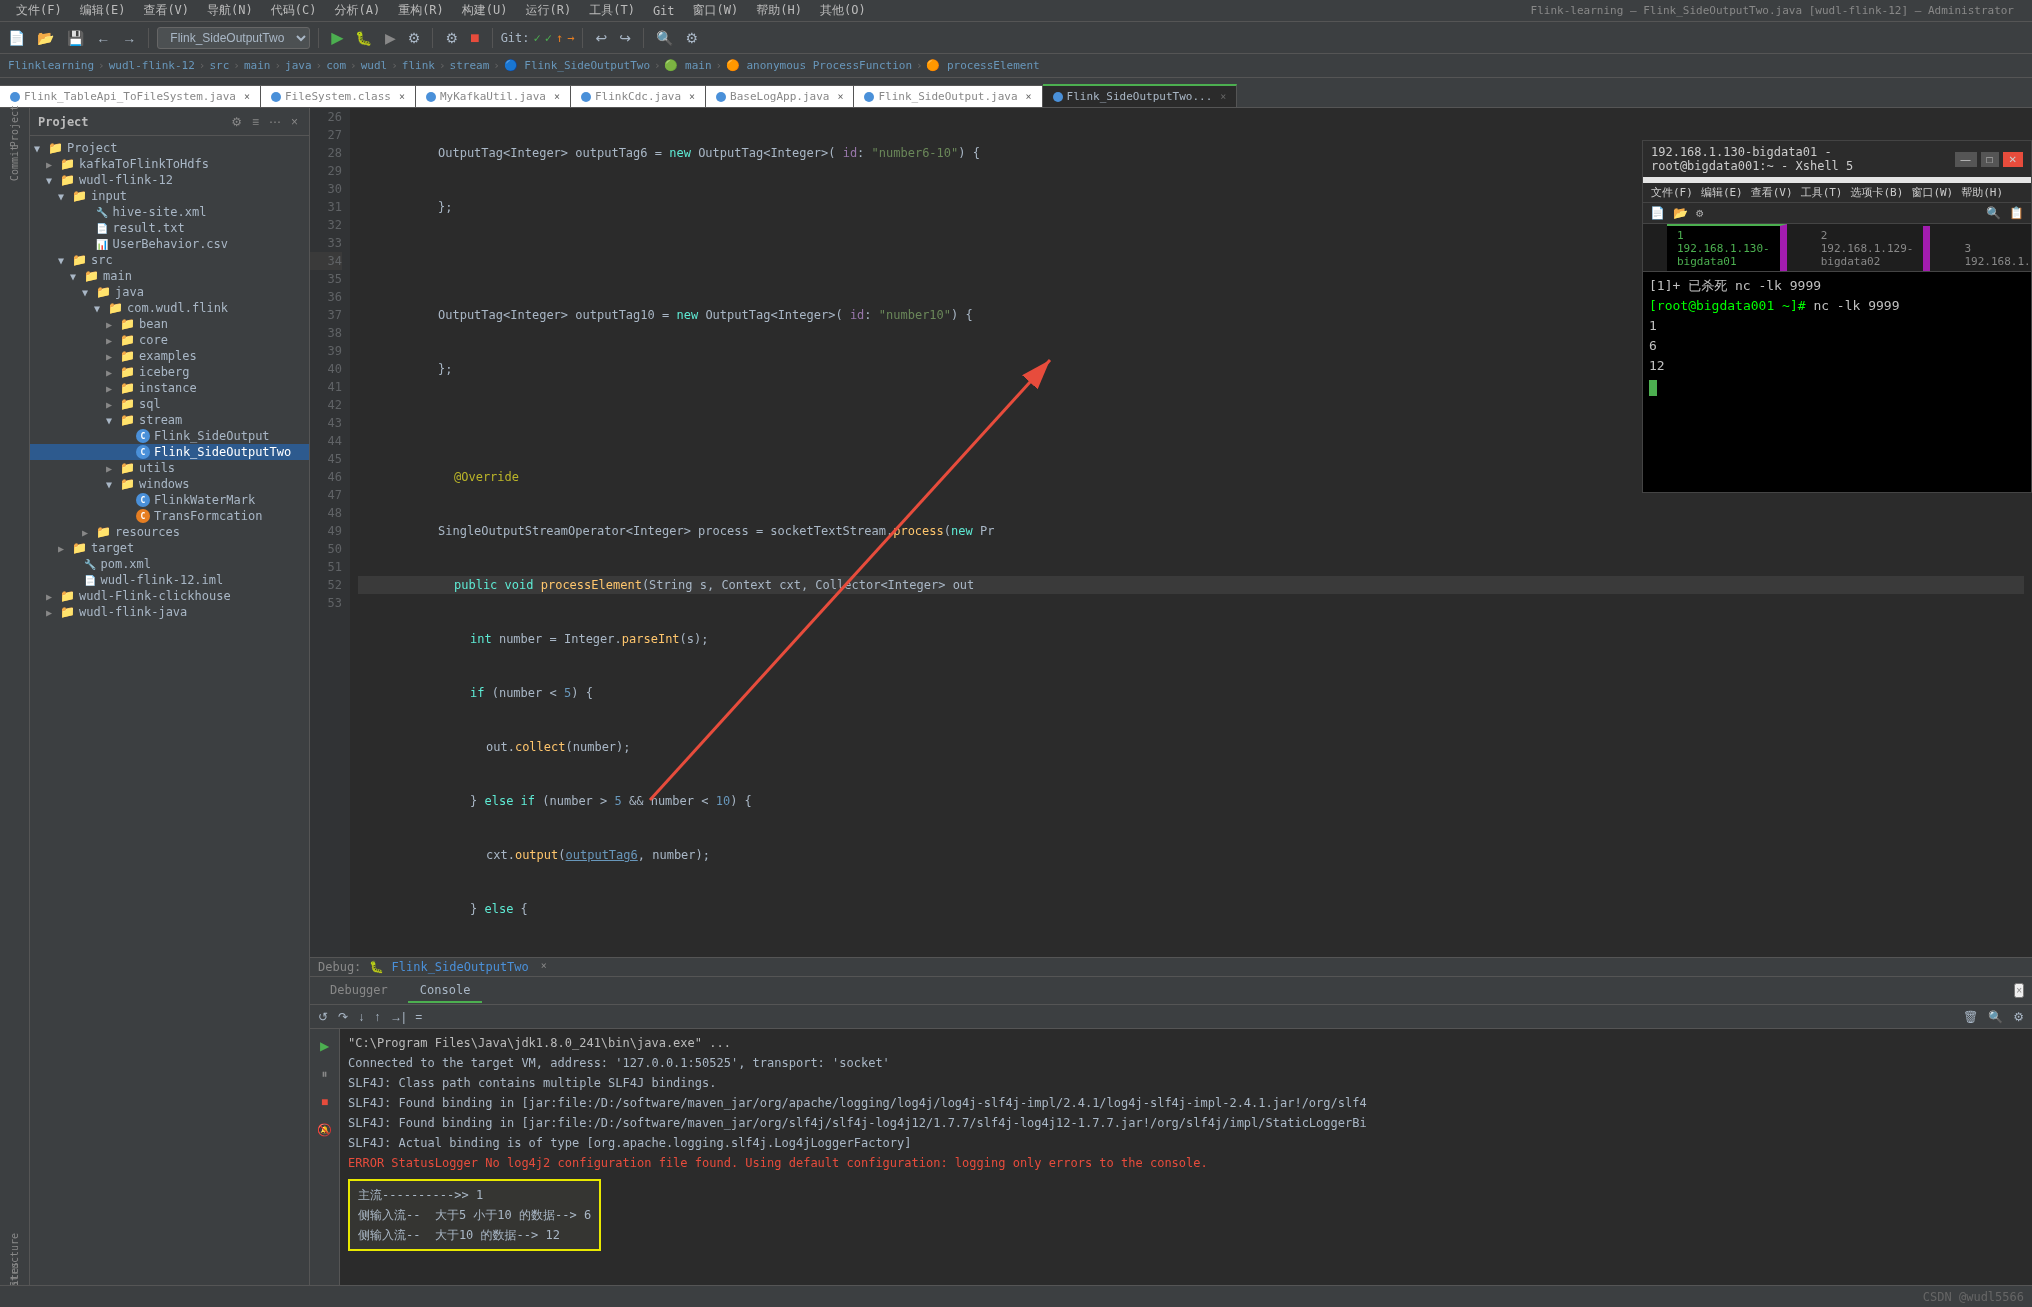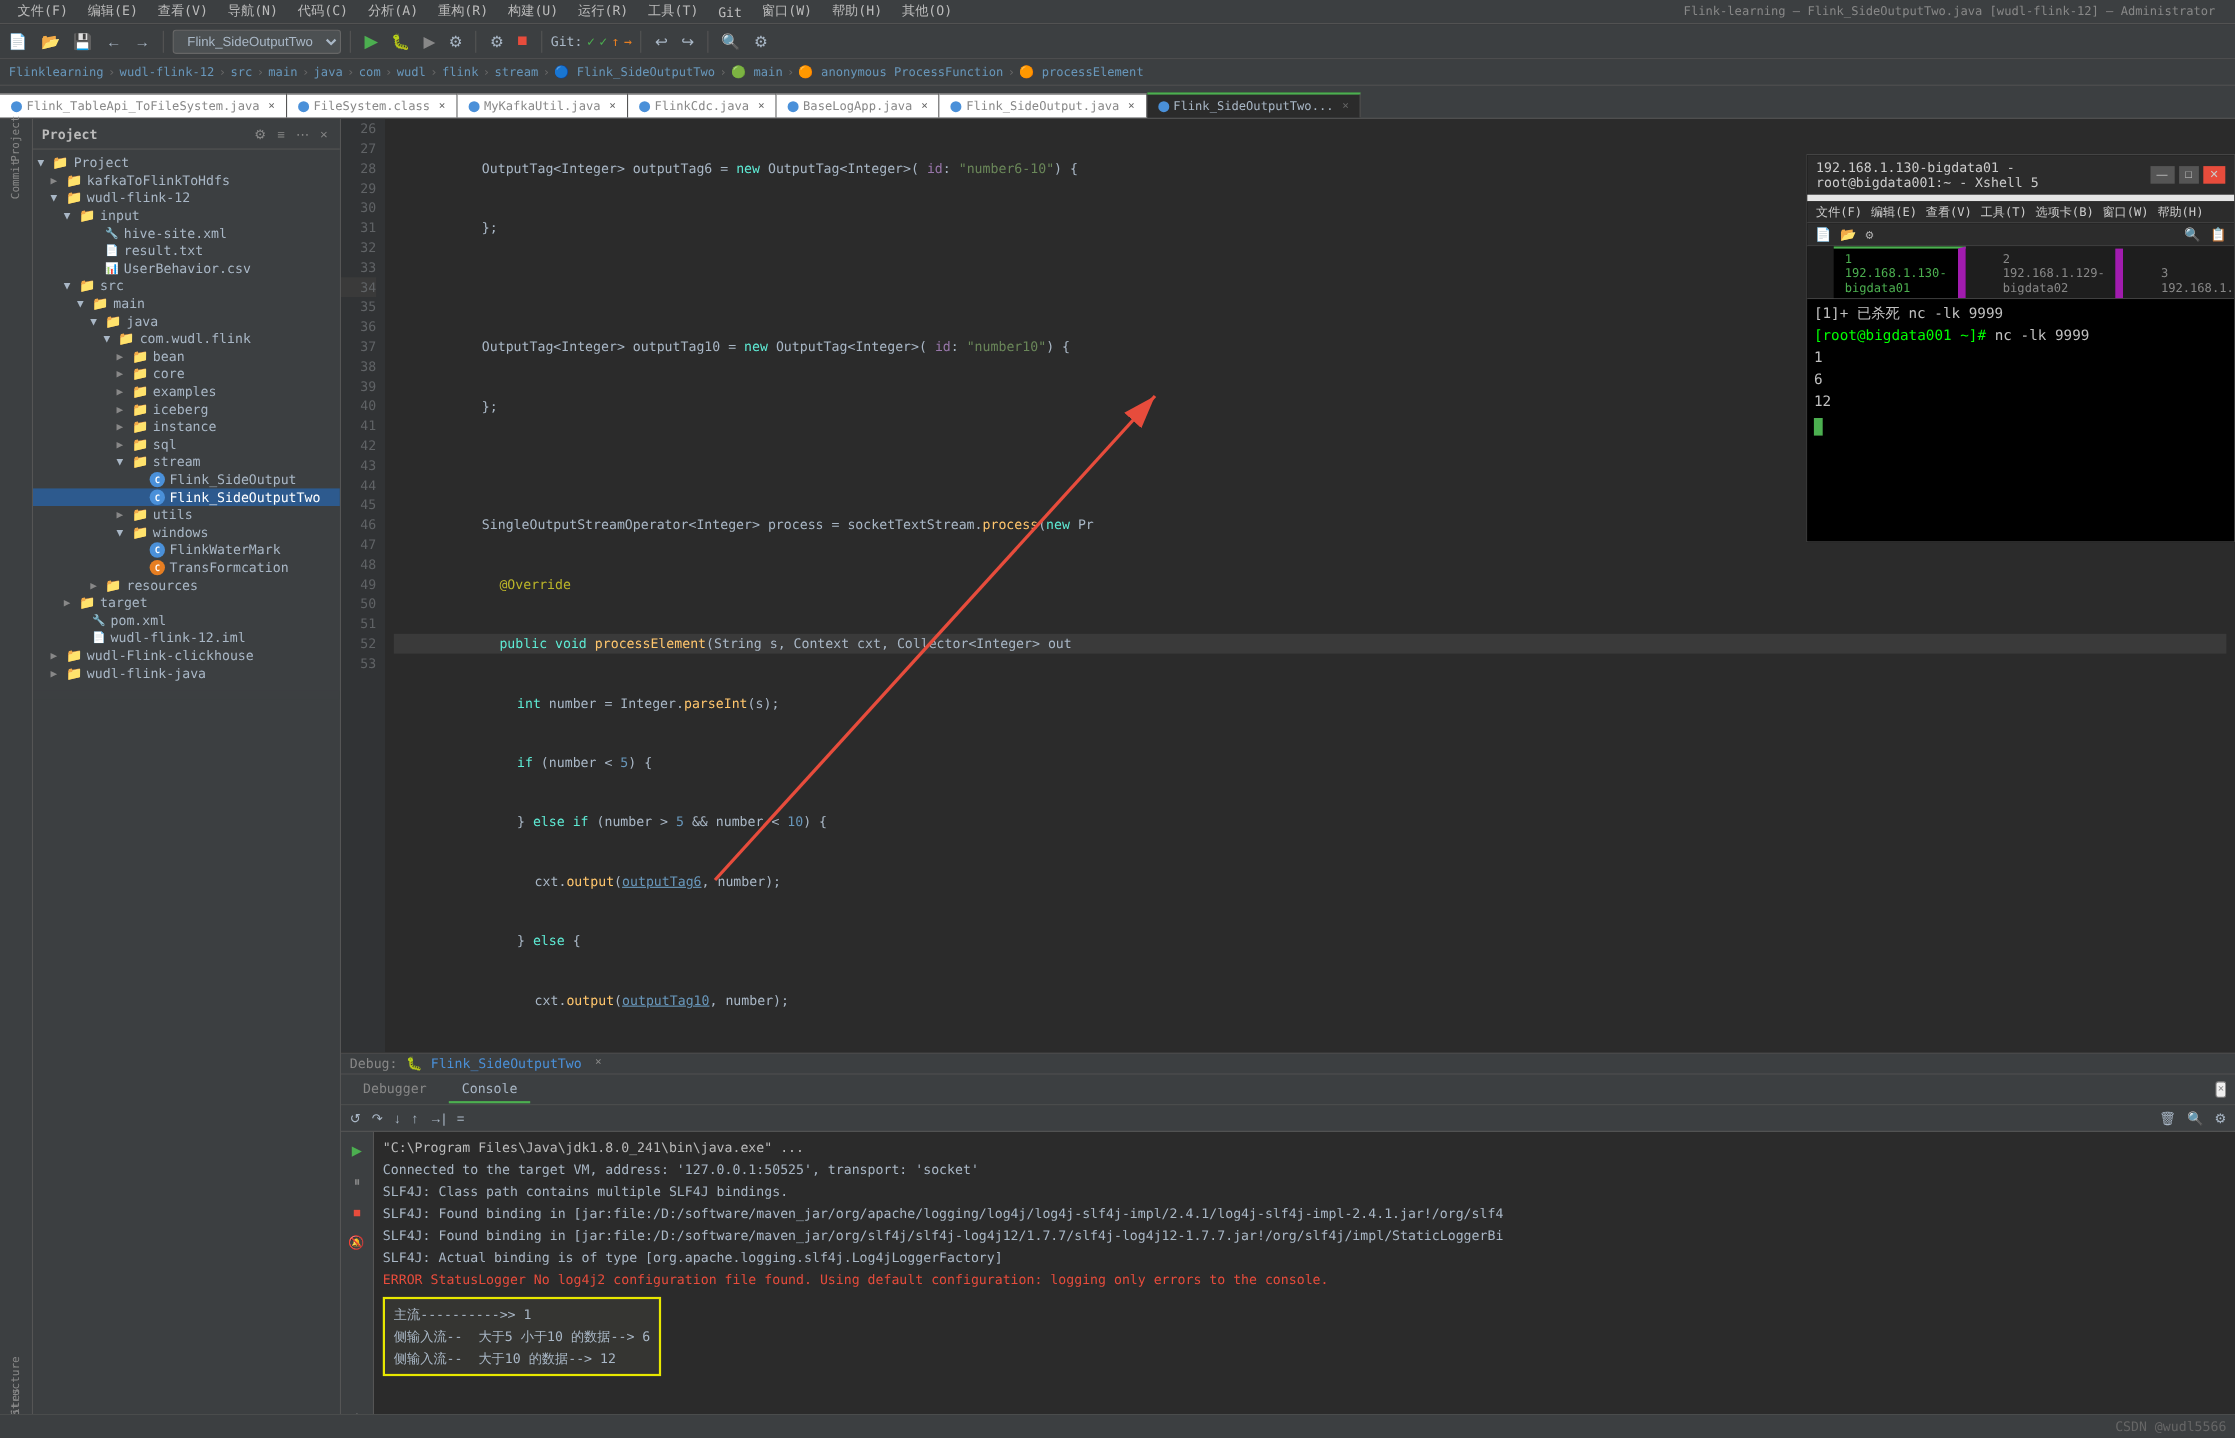--- a/index.html
+++ b/index.html
@@ -523,25 +523,26 @@
         <div class="line-number">52</div>
         <div class="line-number">53</div>
       </div>
       <div class="code-content">
         <div class="code-line"><span style="padding-left:80px;"><span class="type">OutputTag</span><span style="color:#a9b7c6;">&lt;Integer&gt; </span><span class="var">outputTag6</span> = <span class="kw">new</span> <span class="type">OutputTag</span><span style="color:#a9b7c6;">&lt;Integer&gt;</span>( <span style="color:#9876aa;">id</span>: <span class="string">"number6-10"</span>) {</span></div>
         <div class="code-line"><span style="padding-left:80px;">};</span></div>
         <div class="code-line"></div>
         <div class="code-line"><span style="padding-left:80px;"><span class="type">OutputTag</span><span style="color:#a9b7c6;">&lt;Integer&gt; </span><span class="var">outputTag10</span> = <span class="kw">new</span> <span class="type">OutputTag</span><span style="color:#a9b7c6;">&lt;Integer&gt;</span>( <span style="color:#9876aa;">id</span>: <span class="string">"number10"</span>) {</span></div>
         <div class="code-line"><span style="padding-left:80px;">};</span></div>
         <div class="code-line"></div>
+        <div class="code-line"><span style="padding-left:96px;"><span class="annotation">@Override</span></span></div>
         <div class="code-line"><span style="padding-left:80px;"><span class="type">SingleOutputStreamOperator</span><span style="color:#a9b7c6;">&lt;Integer&gt; </span><span class="var">process</span> = <span class="var">socketTextStream</span>.<span class="method">process</span>(<span class="kw">new</span> <span style="color:#a9b7c6;">Pr</span></span></div>
-        <div class="code-line"><span style="padding-left:96px;"><span class="annotation">@Override</span></span></div>
         <div class="code-line" style="background:#3a3a3a;"><span style="padding-left:96px;"><span class="kw">public void</span> <span class="method">processElement</span>(<span class="type">String</span> <span class="var">s</span>, <span class="type">Context</span> <span class="var">cxt</span>, <span class="type">Collector</span><span style="color:#a9b7c6;">&lt;Integer&gt;</span> <span class="var">out</span></span></div>
         <div class="code-line"><span style="padding-left:112px;"><span class="kw">int</span> <span class="var">number</span> = <span class="type">Integer</span>.<span class="method">parseInt</span>(<span class="var">s</span>);</span></div>
         <div class="code-line"><span style="padding-left:112px;"><span class="kw">if</span> (<span class="var">number</span> &lt; <span class="num">5</span>) {</span></div>
+        <div class="code-line"><span style="padding-left:128px;"><span class="var">out</span>.<span class="method">collect</span>(<span class="var">number</span>);</span></div>
         <div class="code-line"><span style="padding-left:112px;">} <span class="kw">else if</span> (<span class="var">number</span> &gt; <span class="num">5</span> &amp;&amp; <span class="var">number</span> &lt; <span class="num">10</span>) {</span></div>
         <div class="code-line"><span style="padding-left:128px;"><span class="var">cxt</span>.<span class="method">output</span>(<span class="highlight-ref">outputTag6</span>, <span class="var">number</span>);</span></div>
         <div class="code-line"><span style="padding-left:112px;">} <span class="kw">else</span> {</span></div>
         <div class="code-line"><span style="padding-left:128px;"><span class="var">cxt</span>.<span class="method">output</span>(<span class="highlight-ref">outputTag10</span>, <span class="var">number</span>);</span></div>
         
         
         
         
         
         

